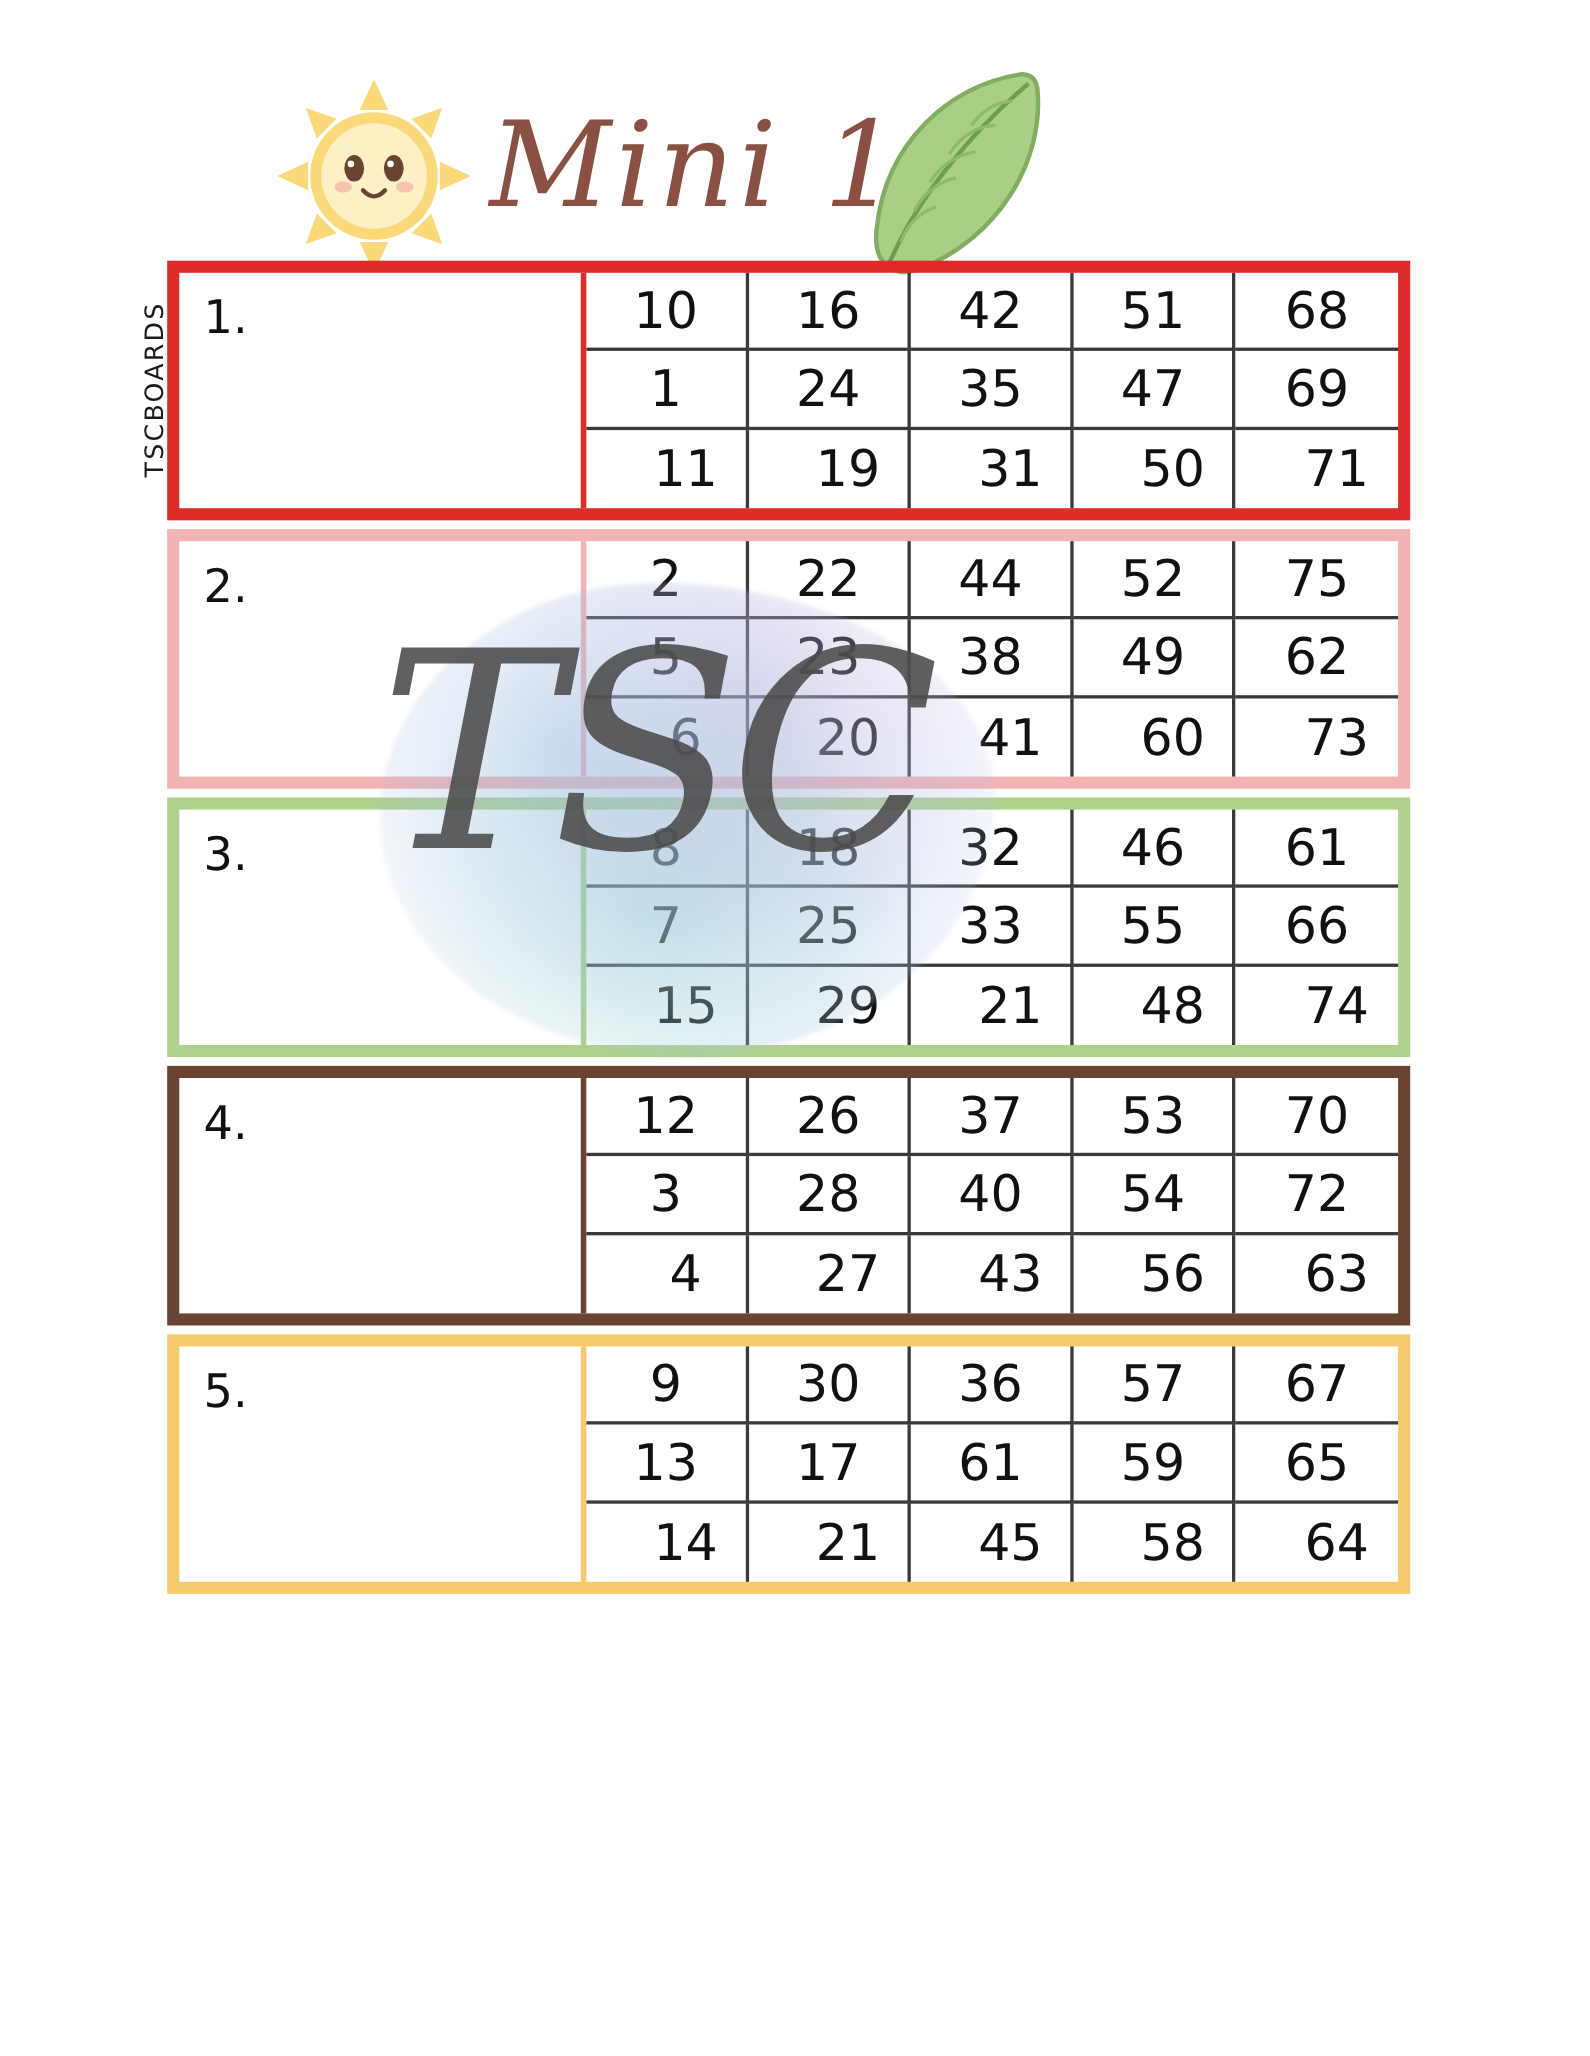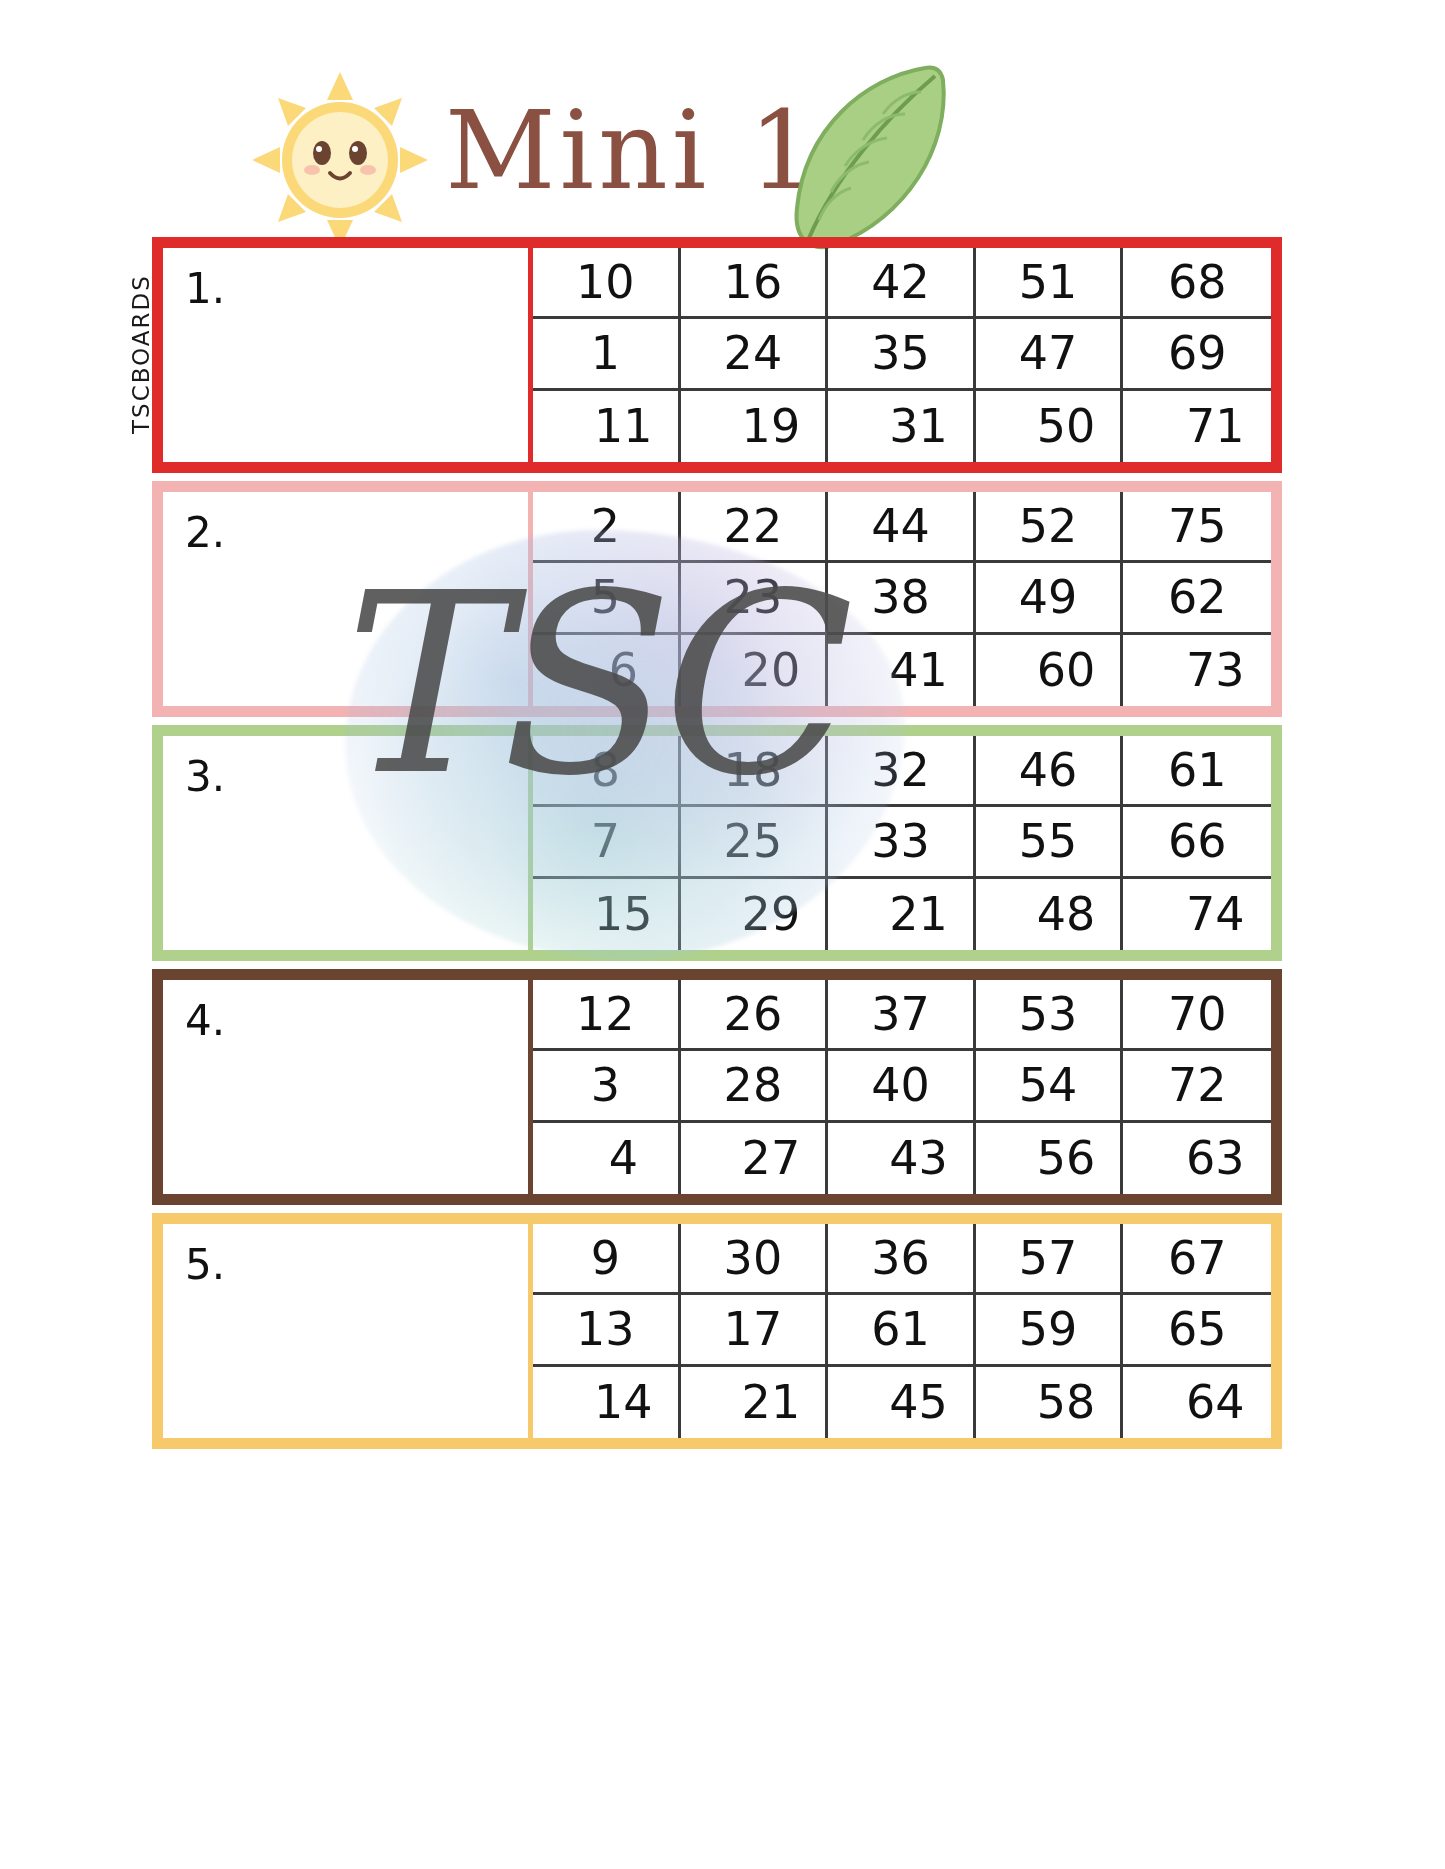--- a/index.html
+++ b/index.html
@@ -28,20 +28,21 @@
     left: 250px;
     top: 40px;
     width: 180px;
     height: 180px;
   }
   .title {
     position: absolute;
     left: 445px;
     top: 58px;
     font-family: "DejaVu Serif", serif;
+    font-style: italic;
     font-size: 108px;
     color: #8a5042;
     letter-spacing: 4px;
     white-space: nowrap;
   }
   .leaf {
     position: absolute;
     left: 775px;
     top: 28px;
     width: 190px;

